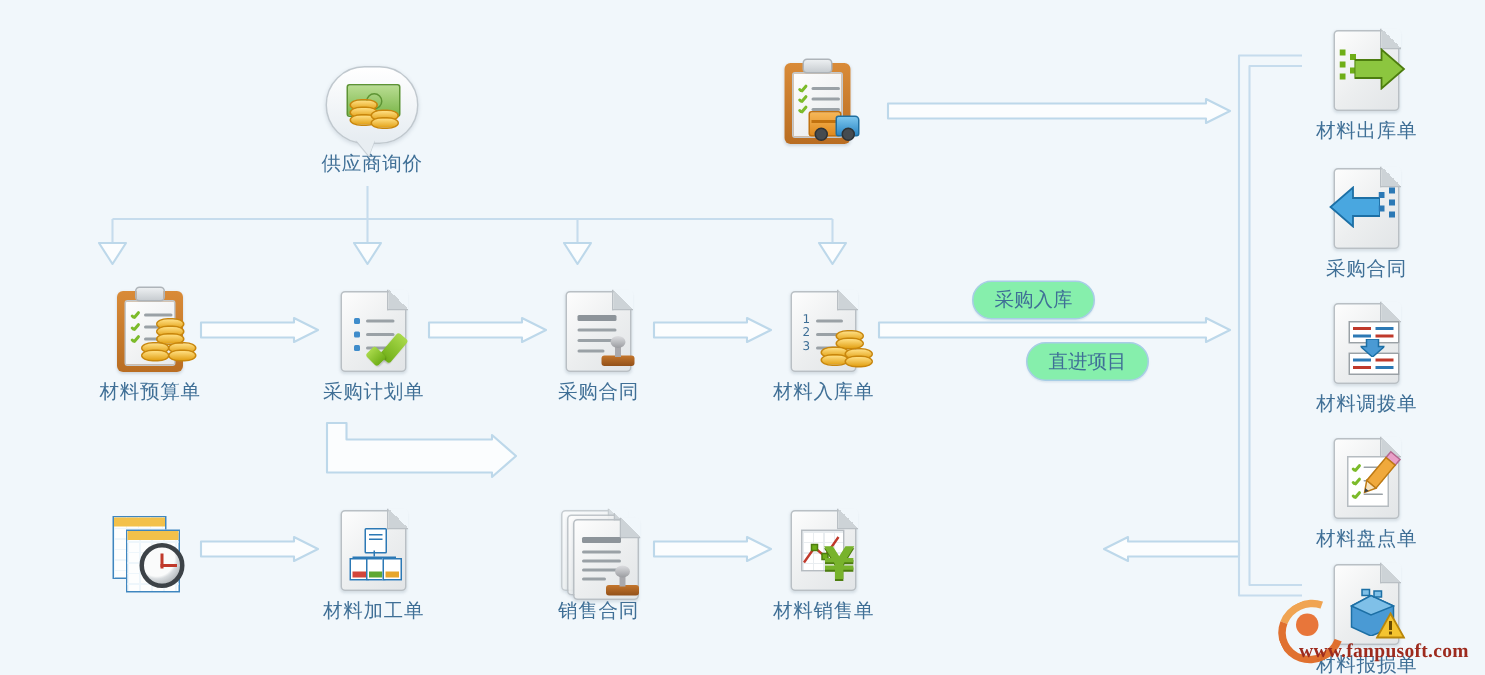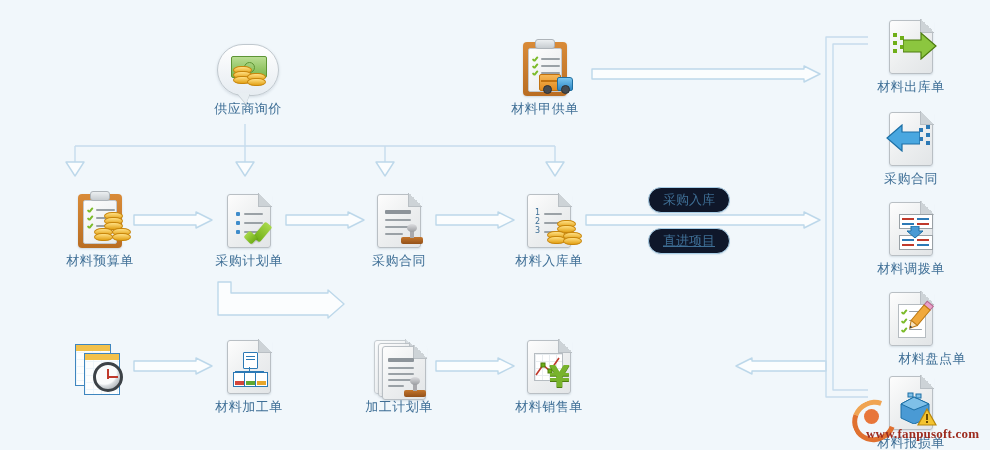--- a/index.html
+++ b/index.html
@@ -89,21 +89,21 @@
   .arw path,.arw polyline,.arw polygon{
     fill:#fbfdfe;stroke:#bdd8ea;stroke-width:1.4;
     stroke-linejoin:round;
   }
   .line path{fill:none;stroke:#c6dced;stroke-width:1.4;}
 
   
   .pill{
     position:absolute;
     border:1px solid #a8cde6;
-    background:#0f172a;
+    background:#86efac;
     border-radius:14px;
     padding:3px 14px;
     font-size:13px;
     color:#3f6f96;
     white-space:nowrap;
     font-family:"DejaVu Sans","Liberation Sans",sans-serif;
     box-shadow:0 1px 1px rgba(120,160,190,.18);
   }
 
   
@@ -195,21 +195,21 @@
   </div>
 
   <div class="arw line" style="left:820px;top:36px;">
     <svg width="50" height="362" viewBox="0 0 50 362">
       <path d="M48 1 H6 V361 H48"></path>
       <path d="M48 8 H13 V354 H48"></path>
     </svg>
   </div>
 
   <div class="pill" style="left:648px;top:187px;">采购入库</div>
-  <div class="pill" style="left:648px;top:228px;text-decoration:underline;">直进项目</div>
+  <div class="pill" style="left:684px;top:228px;">直进项目</div>
 
   <div class="node" style="left:193px;top:34px;">
     <div class="art">
       <div class="bubble">
         <div class="bb"></div>
         <div class="tail"></div>
         <div class="bill"></div>
         <div class="coins" style="left:16px;top:22px;">
           <div class="coin" style="left:0;top:0;"></div>
           <div class="coin" style="left:0;top:5px;"></div>
@@ -237,21 +237,20 @@
         <div class="truck" style="left:16px;top:32px;">
           <div class="box">
               <i></i>
             </div>
             <div class="cab"></div>
           <div class="w" style="left:4px;"></div>
             <div class="w" style="left:22px;"></div>
         </div>
       </div>
     </div>
-    <div class="cap">材料甲供单</div>
   </div>
 
   <div class="node" style="left:45px;top:186px;">
     <div class="art">
       <div class="clip">
         <div class="board"></div>
           <div class="paper"></div>
           <div class="grip"></div>
         <div class="rowline" style="left:18px;top:15px;width:19px;"></div>
         <div class="rowline" style="left:18px;top:23px;width:19px;"></div>
@@ -399,21 +398,21 @@
           <div class="rowline" style="left:6px;top:33px;width:26px;"></div>
           <div class="rowline" style="left:6px;top:39px;width:16px;"></div>
           <div class="stamp" style="left:22px;top:33px;">
             <div class="base"></div>
               <div class="hdl"></div>
               <div class="knb"></div>
           </div>
         </div>
       </div>
     </div>
-    <div class="cap">加工计划单</div>
+    <div class="cap">销售合同</div>
   </div>
 
   <div class="node" style="left:494px;top:332px;">
     <div class="art">
       <div class="sheet">
         <div class="pg"></div>
           <div class="fold"></div>
         <div style="position:absolute;left:7px;top:13px;width:27px;height:26px;background:#fff;border:1px solid #b6bcc1;background-image:
           repeating-linear-gradient(#e9edf0 0 1px,transparent 1px 7px),
           repeating-linear-gradient(90deg,#e9edf0 0 1px,transparent 1px 7px);"></div>
@@ -487,21 +486,21 @@
           <div style="position:absolute;left:17px;top:8px;width:12px;height:2px;background:#2c79b5;"></div>
         </div>
         <svg style="position:absolute;left:18px;top:24px;" width="16" height="12" viewBox="0 0 16 12">
           <path d="M4 0 H12 V5 H16 L8 12 L0 5 H4 Z" fill="#4a9ad4" stroke="#1c6fa5" stroke-width="1"></path>
         </svg>
       </div>
     </div>
     <div class="cap">材料调拨单</div>
   </div>
 
-  <div class="node" style="left:856px;top:284px;text-align:right;">
+  <div class="node" style="left:856px;top:284px;">
     <div class="art">
       <div class="sheet">
         <div class="pg"></div>
           <div class="fold"></div>
         <div style="position:absolute;left:9px;top:12px;width:26px;height:32px;background:#fff;border:1px solid #b6bcc1;"></div>
         <div class="tick" style="left:12px;top:17px;"></div>
         <div class="tick" style="left:12px;top:26px;"></div>
         <div class="tick" style="left:12px;top:35px;"></div>
         <div class="rowline" style="left:20px;top:19px;width:13px;height:1px;"></div>
         <div class="rowline" style="left:20px;top:28px;width:13px;height:1px;"></div>

